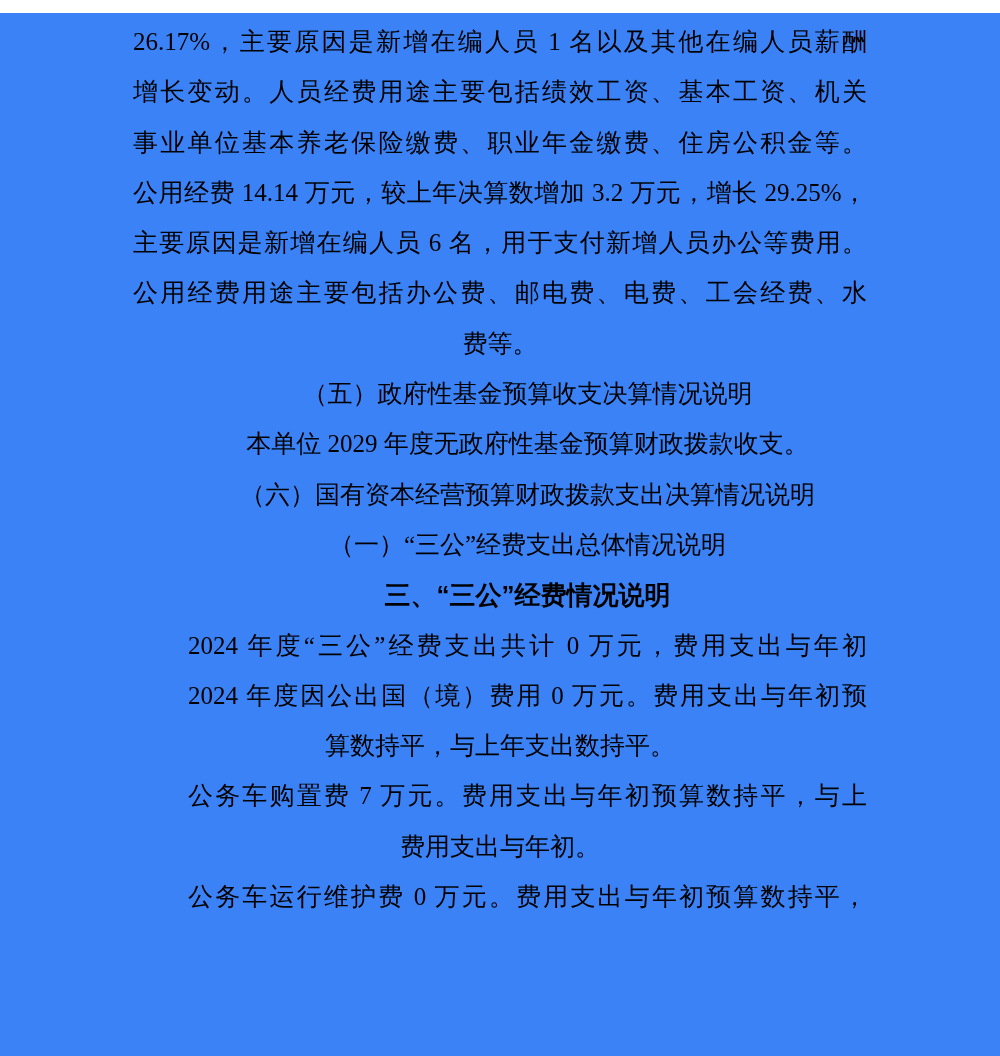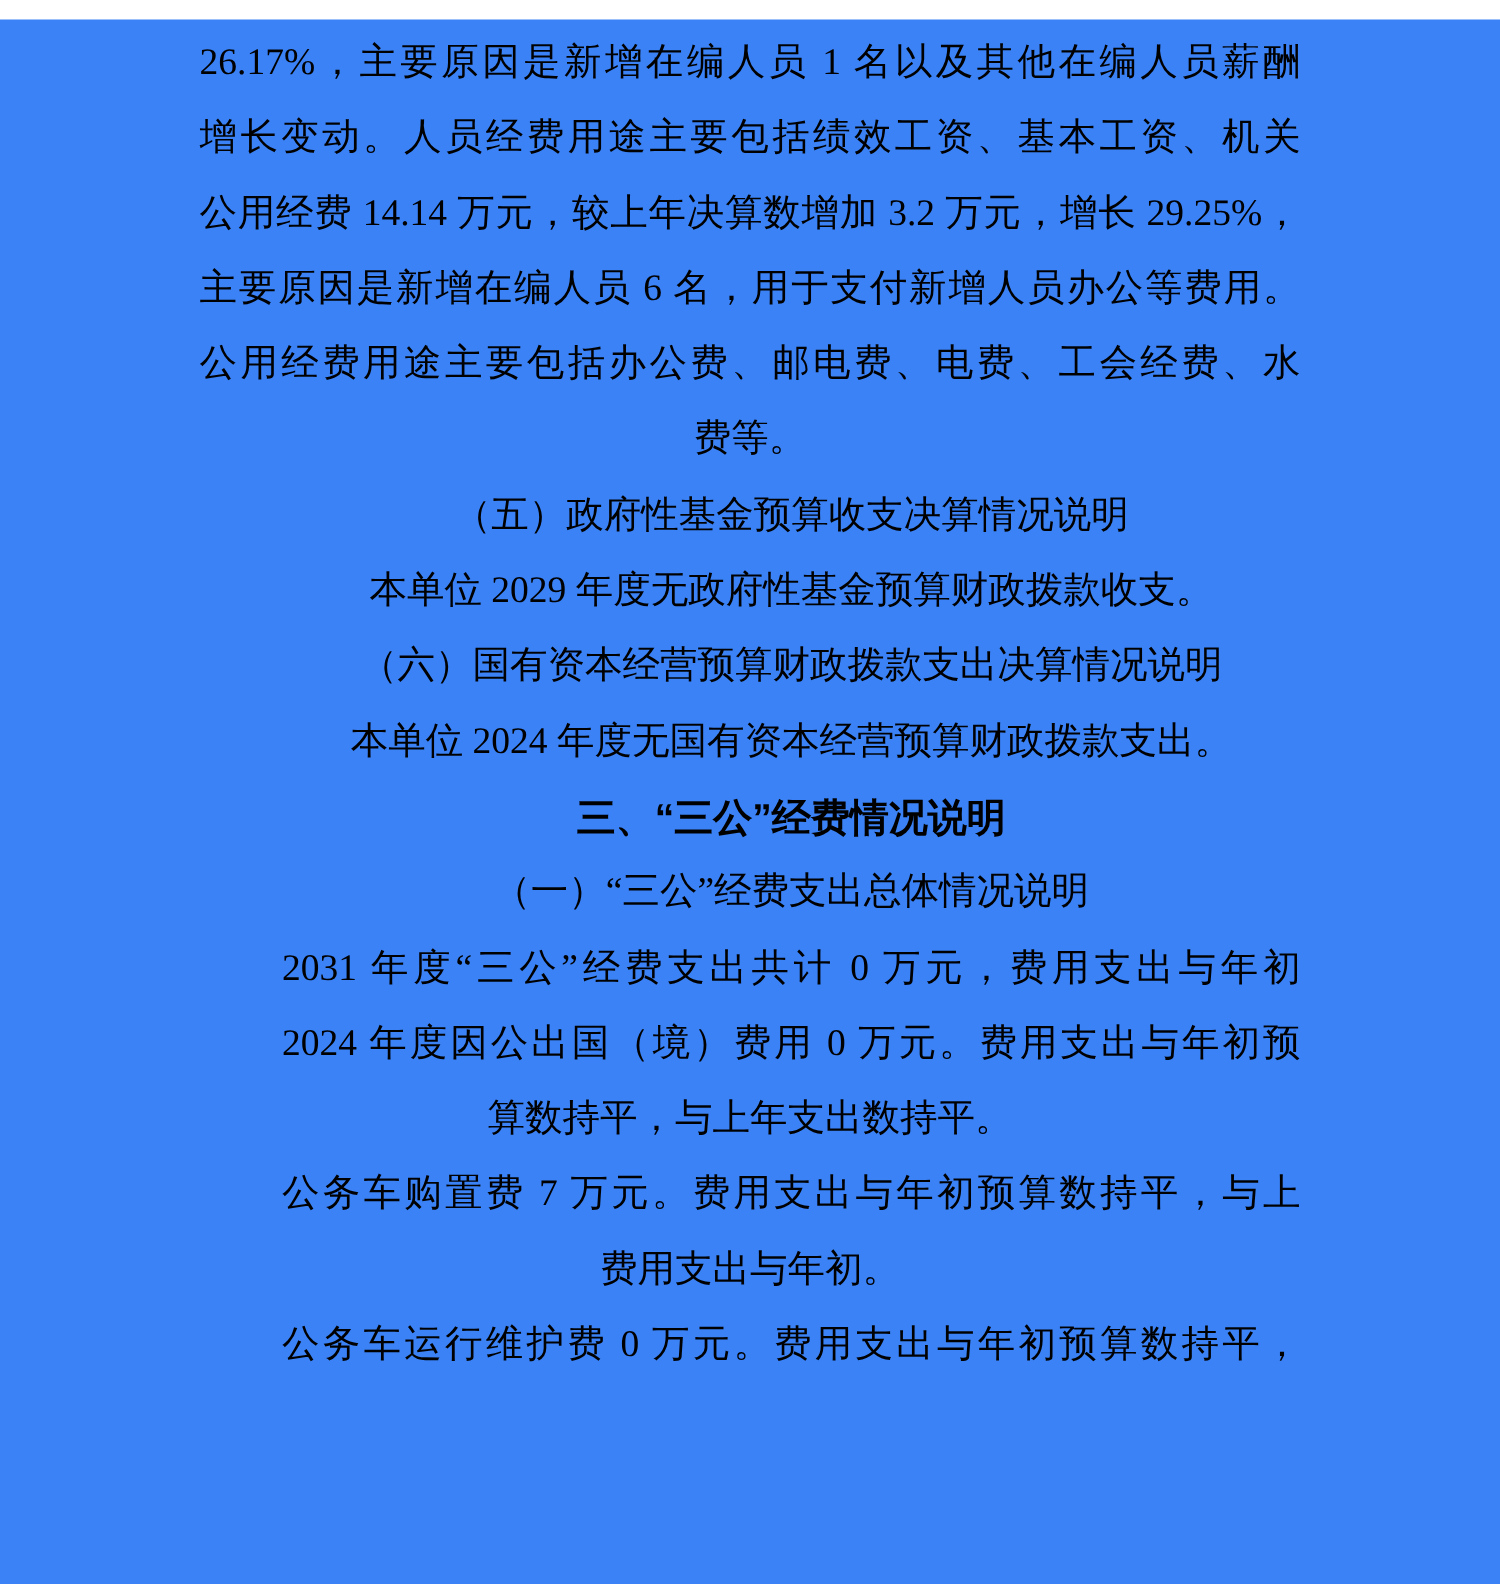--- a/index.html
+++ b/index.html
@@ -41,30 +41,30 @@
     font-size: 26px;
   }
 </style>
 </head>
 <body>
 
 <div class="page">
   <div class="doc">
       <div class="line justify">26.17%，主要原因是新增在编人员 1 名以及其他在编人员薪酬</div>
       <div class="line justify">增长变动。人员经费用途主要包括绩效工资、基本工资、机关</div>
+      <div class="line justify">事业单位基本养老保险缴费、职业年金缴费、住房公积金等。</div>
       <div class="line justify">公用经费 14.14 万元，较上年决算数增加 3.2 万元，增长 29.25%，</div>
       <div class="line justify">主要原因是新增在编人员 6 名，用于支付新增人员办公等费用。</div>
       <div class="line justify">公用经费用途主要包括办公费、邮电费、电费、工会经费、水</div>
       <div class="line">费等。</div>
       <div class="line indent">（五）政府性基金预算收支决算情况说明</div>
       <div class="line indent">本单位 2029 年度无政府性基金预算财政拨款收支。</div>
       <div class="line indent">（六）国有资本经营预算财政拨款支出决算情况说明</div>
-      <div class="line indent">本单位 2024 年度无国有资本经营预算财政拨款支出。</div>
+      <div class="line indent">（一）“三公”经费支出总体情况说明</div>
       <div class="line indent heading">三、“三公”经费情况说明</div>
-      <div class="line indent">（一）“三公”经费支出总体情况说明</div>
-      <div class="line indent justify">2031 年度“三公”经费支出共计 0 万元，费用支出与年初</div>
+      <div class="line indent justify">2024 年度“三公”经费支出共计 0 万元，费用支出与年初</div>
       <div class="line indent justify">2024 年度因公出国（境）费用 0 万元。费用支出与年初预</div>
       <div class="line">算数持平，与上年支出数持平。</div>
       <div class="line indent justify">公务车购置费 7 万元。费用支出与年初预算数持平，与上</div>
       <div class="line">费用支出与年初。</div>
       <div class="line indent justify">公务车运行维护费 0 万元。费用支出与年初预算数持平，</div>
     </div>
 </div>
 
 </body></html>

